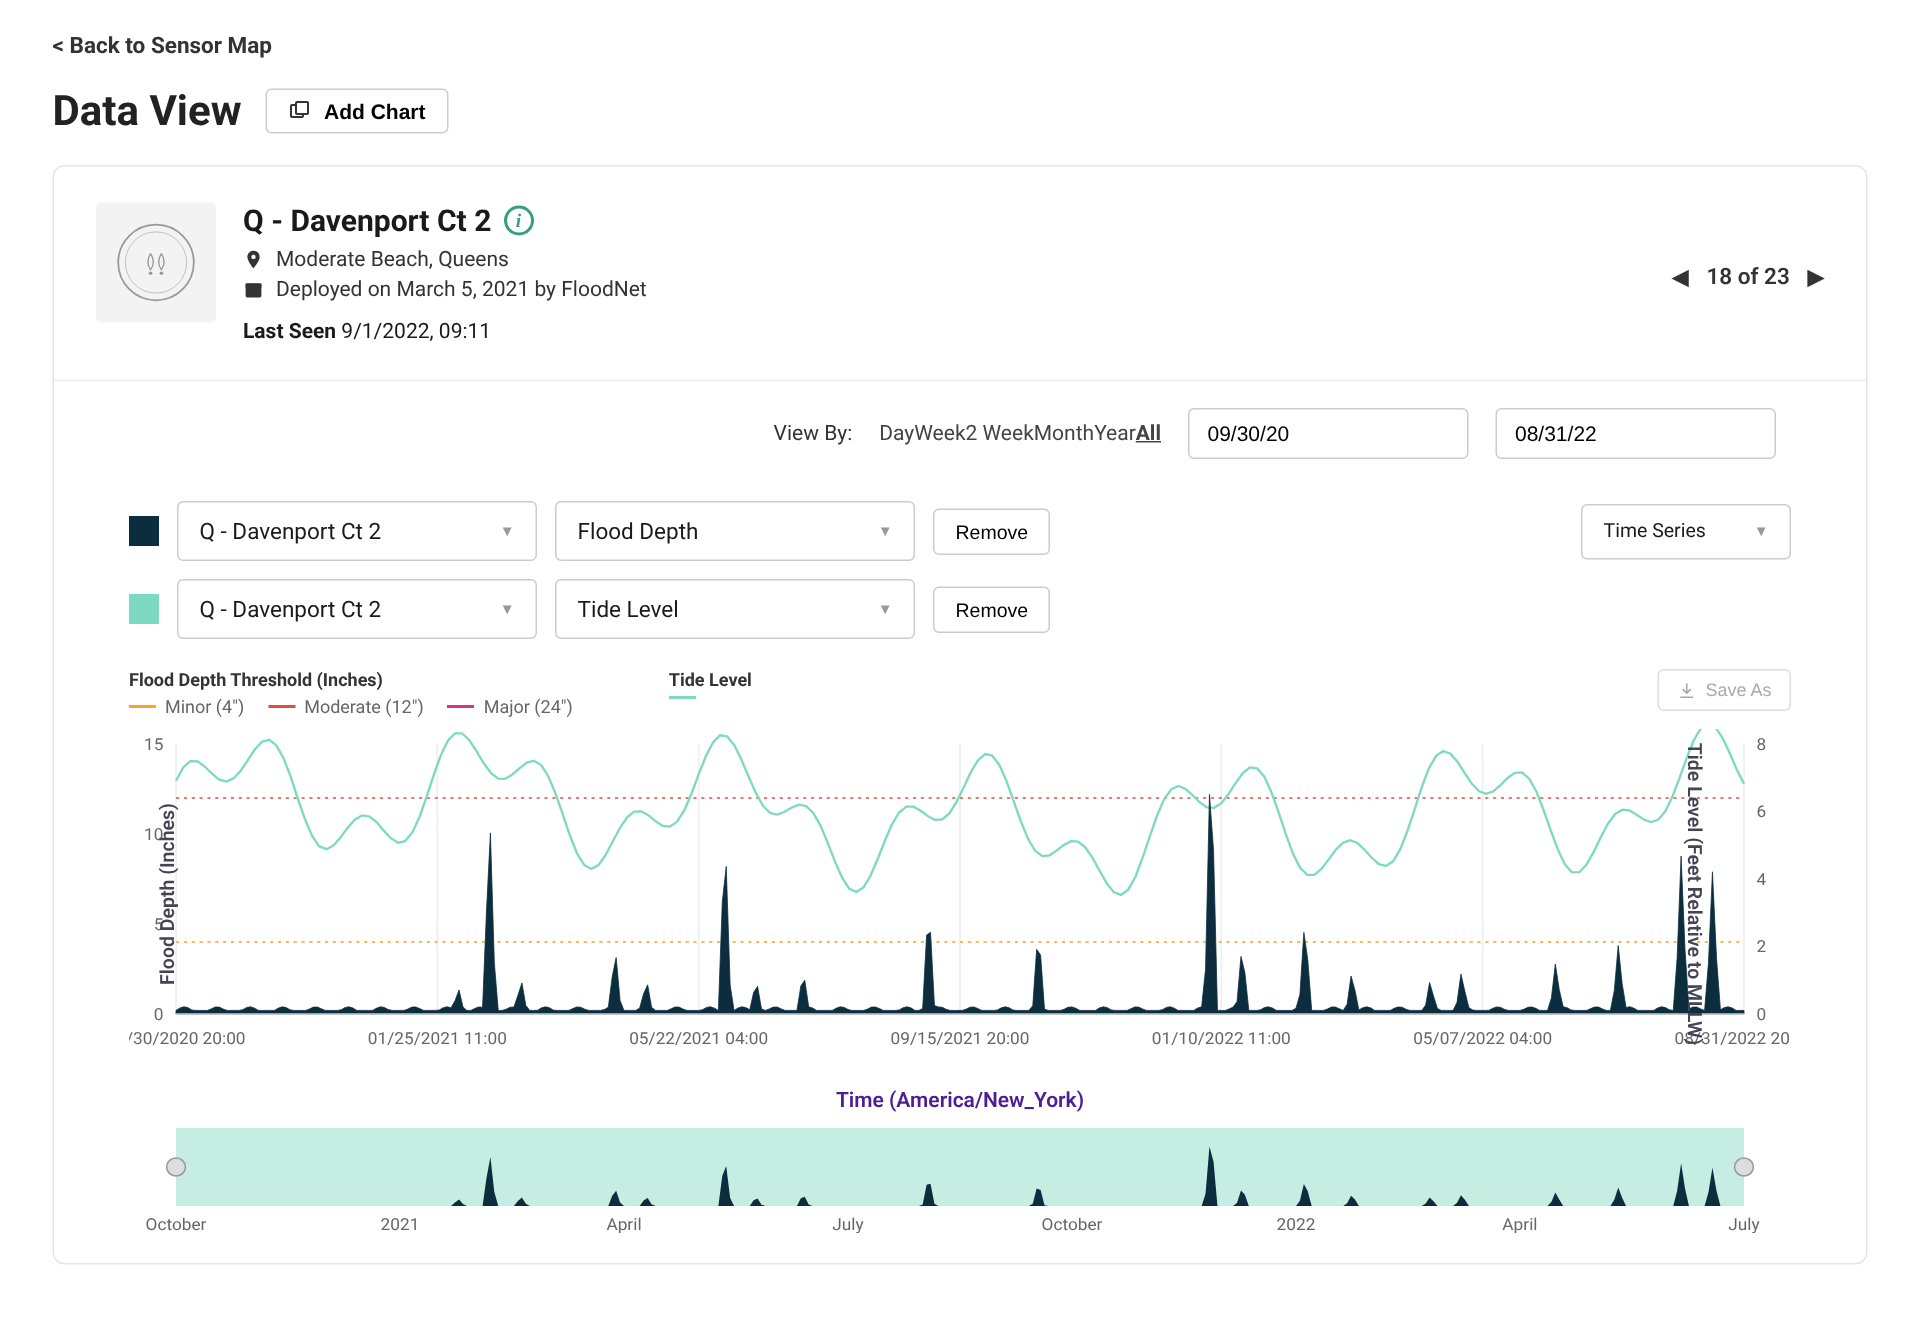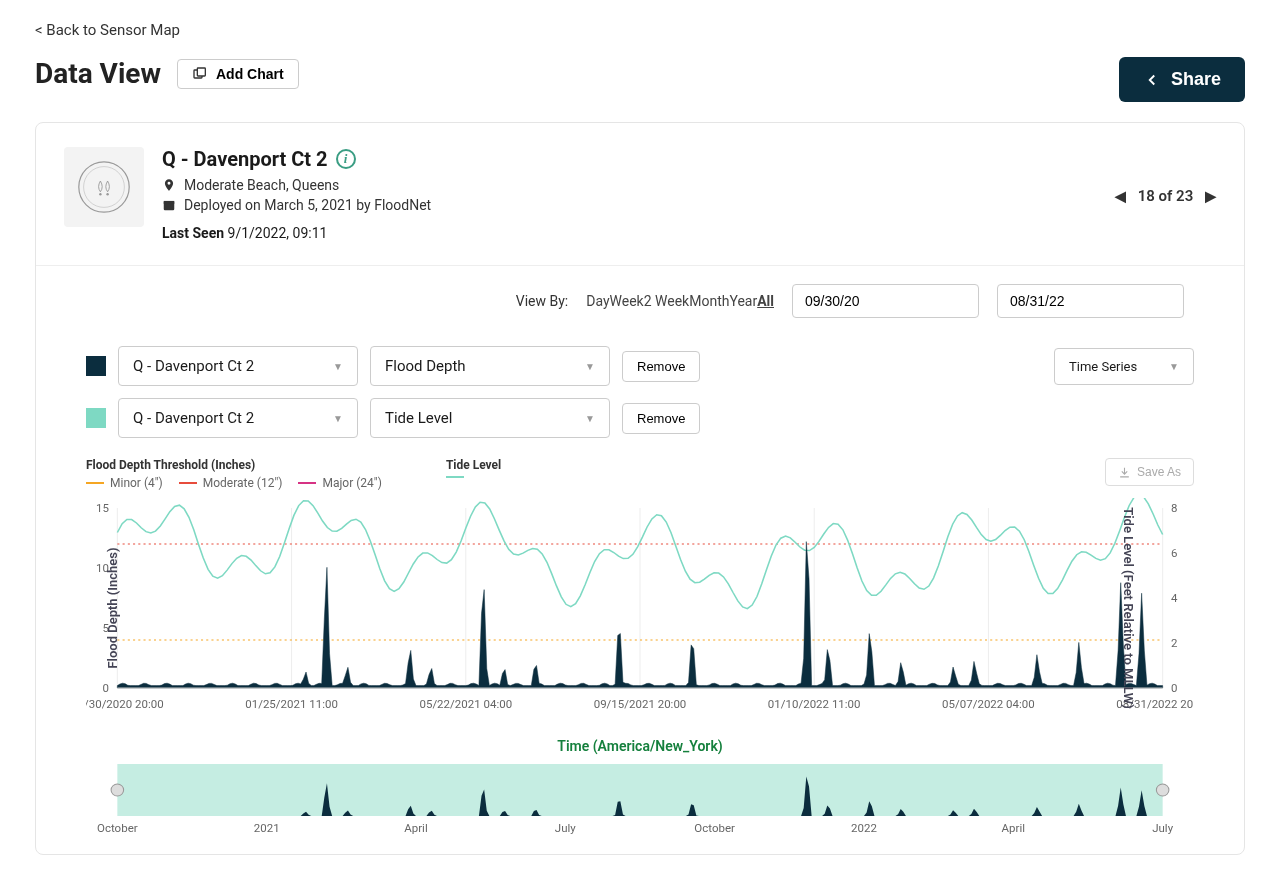--- a/index.html
+++ b/index.html
@@ -1,18 +1,18 @@
 <!DOCTYPE html>
 <html><head>
 <meta charset="utf-8">
 <style>
 * { box-sizing: border-box; margin: 0; padding: 0; }
 body { font-family: -apple-system, BlinkMacSystemFont, "Segoe UI", Roboto, Helvetica, Arial, sans-serif; background: #fff; color: #1a1a1a; }
 .container { padding: 20px 35px; }
-.back-link { color: #333; text-decoration: none; font-size: 15px; display: inline-block; margin-bottom: 18px; }
+.back-link { color: #333; text-decoration: none; font-size: 15px; display: inline-block; margin-bottom: 18px; font-weight: bold; }
 .header-row { display: flex; justify-content: space-between; align-items: flex-start; margin-bottom: 20px; }
 .title-group { display: flex; align-items: center; gap: 16px; }
 .page-title { font-size: 28px; font-weight: 700; color: #222; }
 .add-chart-btn { display: inline-flex; align-items: center; gap: 8px; border: 1px solid #ccc; background: #fff; padding: 6px 14px; border-radius: 4px; font-size: 14px; font-weight: 600; cursor: pointer; }
 .add-chart-btn svg { width: 16px; height: 16px; }
 .share-btn { display: inline-flex; align-items: center; gap: 10px; background: #0b2d3e; color: #fff; border: none; padding: 12px 24px; border-radius: 6px; font-size: 18px; font-weight: 600; cursor: pointer; }
 .share-btn svg { width: 18px; height: 18px; }
 .card { border: 1px solid #e5e5e5; border-radius: 8px; padding: 0; }
 .sensor-header { display: flex; justify-content: space-between; align-items: flex-start; padding: 24px 28px; border-bottom: 1px solid #eee; }
 .sensor-info { display: flex; gap: 18px; }
@@ -53,21 +53,21 @@
 .legend-line { width: 18px; height: 2px; }
 .ll-orange { background: #f5a623; }
 .ll-red { background: #e74c3c; }
 .ll-magenta { background: #d63384; }
 .ll-mint { background: #7ed9c3; }
 .save-as-btn { border: 1px solid #ddd; background: #fff; color: #aaa; padding: 6px 12px; border-radius: 4px; font-size: 12px; display: inline-flex; align-items: center; gap: 6px; cursor: pointer; }
 .chart-axes { position: relative; }
 .ylabel-left { position: absolute; left: -34px; top: 50%; transform: translateY(-50%) rotate(-90deg); transform-origin: center; font-size: 13px; font-weight: 600; color: #445; white-space: nowrap; }
 .ylabel-right { position: absolute; right: -36px; top: 50%; transform: translateY(-50%) rotate(90deg); transform-origin: center; font-size: 13px; font-weight: 600; color: #445; white-space: nowrap; }
 .chart-svg { width: 100%; height: 220px; display: block; }
-.xlabel { text-align: center; font-size: 14px; font-weight: 600; color: #15803d; margin-top: 20px; margin-bottom: 10px; }
+.xlabel { text-align: center; font-size: 14px; font-weight: 600; color: #4c1d95; margin-top: 20px; margin-bottom: 10px; }
 .brush-svg { width: 100%; height: 70px; display: block; }
 .tick-text { font-size: 11px; fill: #666; }
 .axis-line { stroke: #ccc; stroke-width: 1; }
 .grid-line { stroke: #eee; stroke-width: 1; }
 .thresh { stroke-dasharray: 2 3; stroke-width: 1; }
 </style>
 </head>
 <body>
 
 <div class="container">
@@ -77,26 +77,20 @@
     <div class="title-group">
       <h1 class="page-title">Data View</h1>
       <button class="add-chart-btn">
         <svg viewBox="0 0 24 24" fill="none" stroke="#333" stroke-width="2">
           <rect x="3" y="6" width="12" height="12" rx="1"></rect>
             <rect x="8" y="3" width="12" height="12" rx="1" fill="#fff"></rect>
         </svg>
         <span>Add Chart</span>
       </button>
     </div>
-    <button class="share-btn">
-      <svg viewBox="0 0 24 24" fill="none" stroke="#fff" stroke-width="2.5">
-        <polyline points="15 6 9 12 15 18"></polyline>
-      </svg>
-      <span>Share</span>
-    </button>
   </div>
 
   <div class="card">
     <div class="sensor-header">
       <div class="sensor-info">
         <div class="sensor-logo">
           <svg viewBox="0 0 100 100">
             <circle cx="50" cy="50" r="42" fill="none" stroke="#999" stroke-width="2"></circle>
             <circle cx="50" cy="50" r="34" fill="none" stroke="#bbb" stroke-width="1"></circle>
             <path d="M 44 40 Q 38 50 44 58 Q 50 50 44 40 M 56 40 Q 50 50 56 58 Q 62 50 56 40" fill="none" stroke="#999" stroke-width="1.5"></path>

